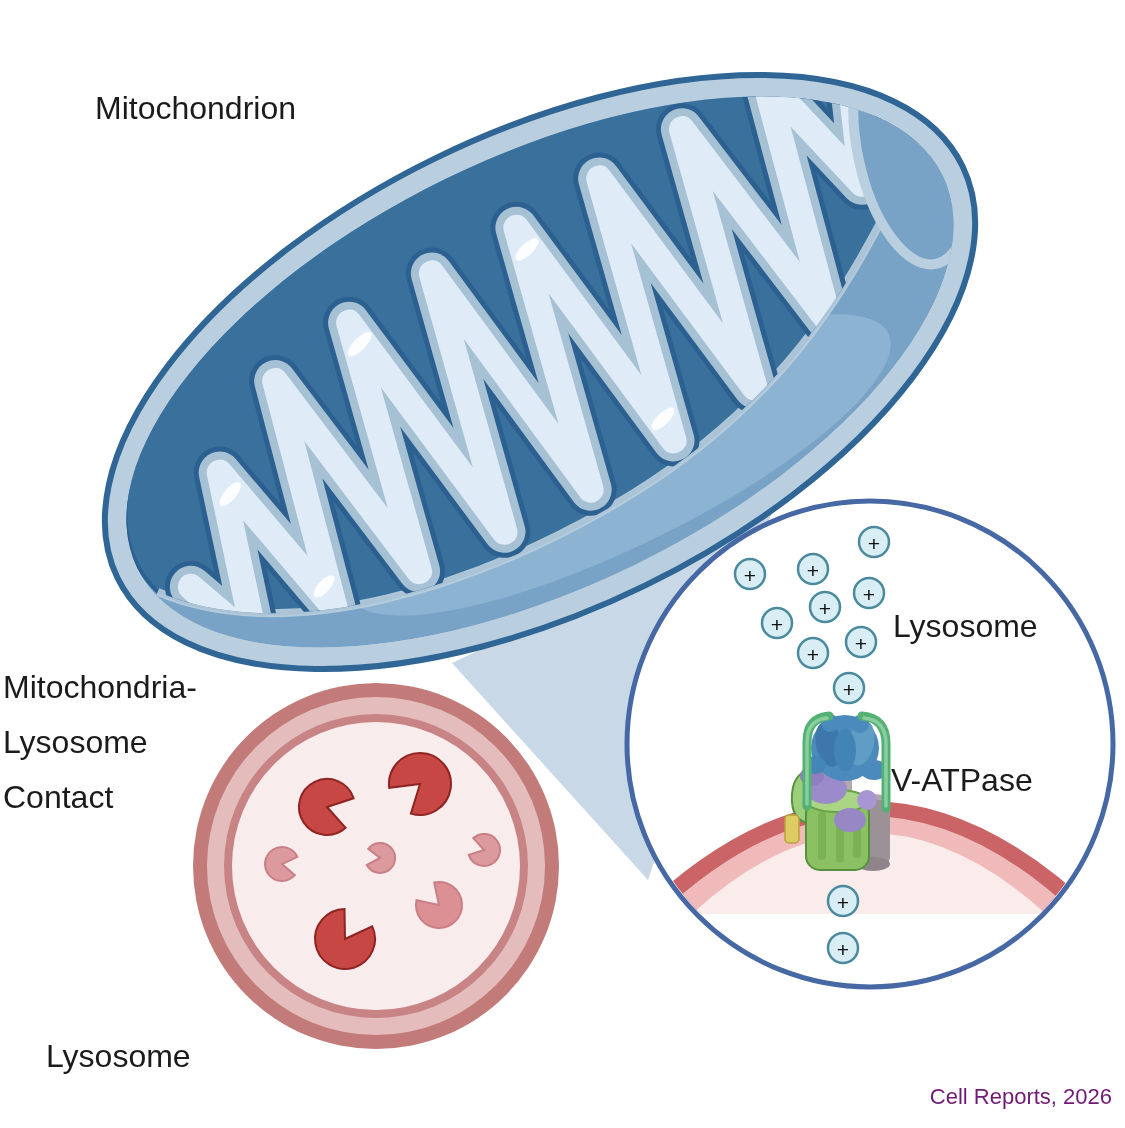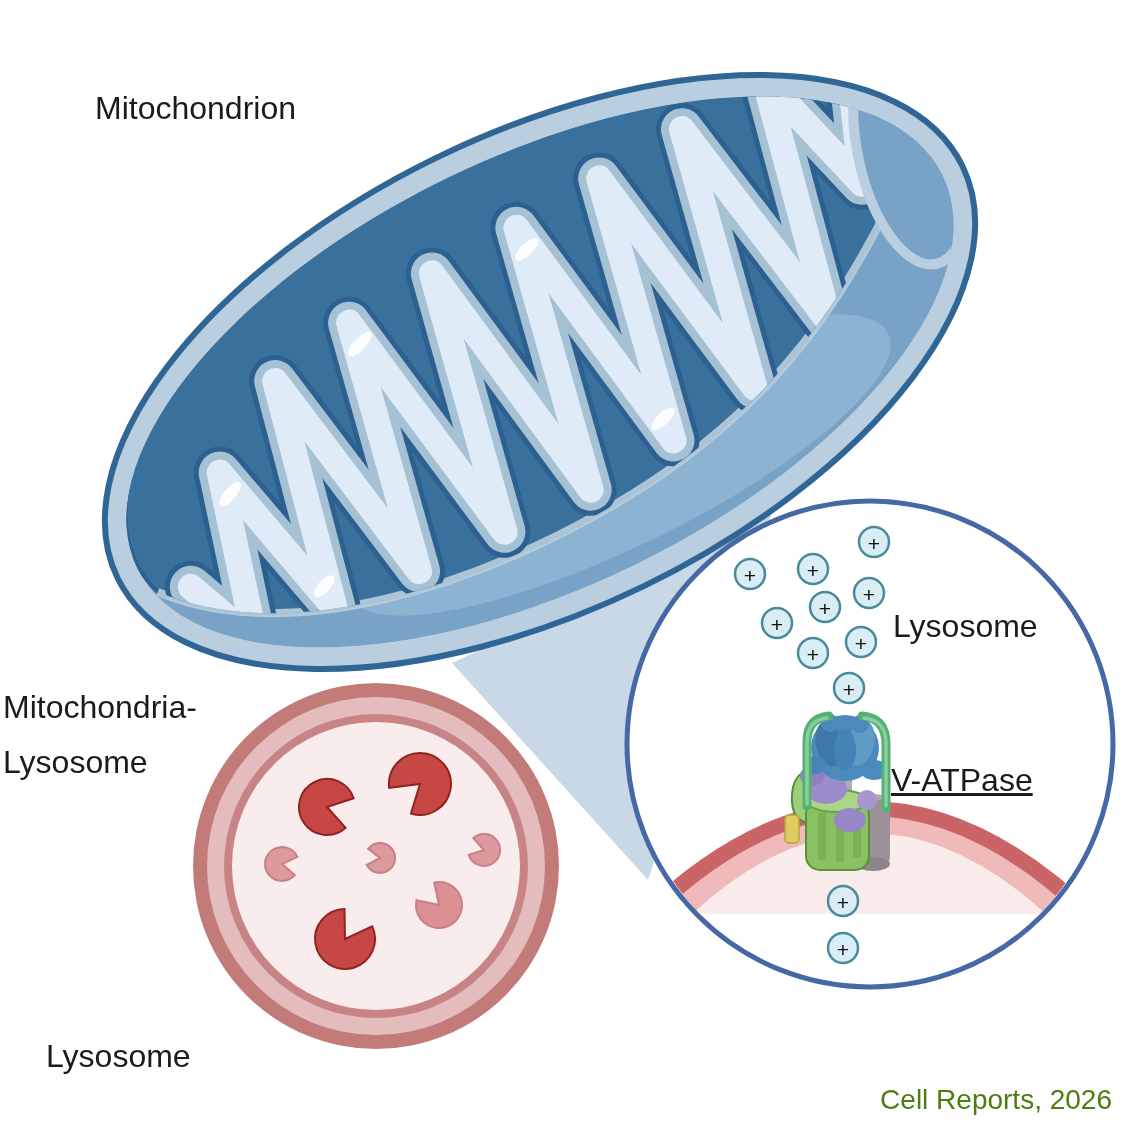--- a/index.html
+++ b/index.html
@@ -1,26 +1,26 @@
 <!DOCTYPE html>
 <html><head>
 <meta charset="utf-8">
 <style>
   html,body{margin:0;padding:0;background:#fff;}
   #canvas{position:relative;width:1125px;height:1128px;background:#ffffff;overflow:hidden;
           font-family:"Liberation Sans", sans-serif;}
   #art{position:absolute;left:0;top:0;}
   .lbl{position:absolute;color:#1b1b1b;font-size:32px;line-height:1.18;letter-spacing:0px;white-space:nowrap;}
   #mito-label{left:95px;top:90px;}
-  #contact-label{left:3px;top:680px;line-height:55px;}
+  #contact-label{left:3px;top:660px;line-height:55px;}
   #contact-label span{display:block;}
   #lysosome-label{left:46px;top:1038px;}
   #protons-label{left:893px;top:608px;}
-  #vatpase-label{left:891px;top:762px;text-decoration:underline;}
-  #credit-label{position:absolute;right:13px;top:1084px;font-size:28px;color:#4d7c0f;}
+  #vatpase-label{left:891px;top:762px;}
+  #credit-label{position:absolute;right:13px;top:1084px;font-size:22px;color:#701a75;}
 </style>
 </head>
 <body>
 
 <div id="canvas">
 
   <svg id="art" width="1125" height="1128" viewBox="0 0 1125 1128">
     <defs>
       <clipPath id="innerClip">
           <ellipse cx="0" cy="0" rx="448" ry="215"></ellipse>
@@ -141,19 +141,20 @@
           <text x="843" y="949" text-anchor="middle" dominant-baseline="central" font-size="21" fill="#111111">+</text>
         </g>
     </g>
   </svg>
 
   <div class="lbl" id="mito-label">Mitochondrion</div>
 
   <div class="lbl" id="contact-label">
     <span>Mitochondria-</span>
     <span>Lysosome</span>
+    <span>Contact</span>
   </div>
 
   <div class="lbl" id="lysosome-label">Lysosome</div>
   <div class="lbl" id="protons-label">Lysosome</div>
   <div class="lbl" id="vatpase-label">V-ATPase</div>
   <div id="credit-label">Cell Reports, 2026</div>
 </div>
 
 </body></html>

